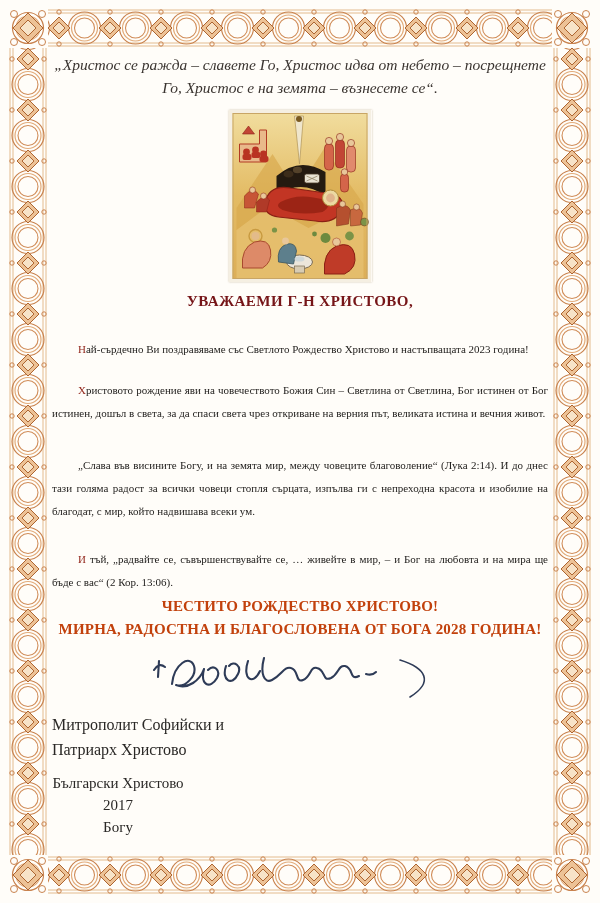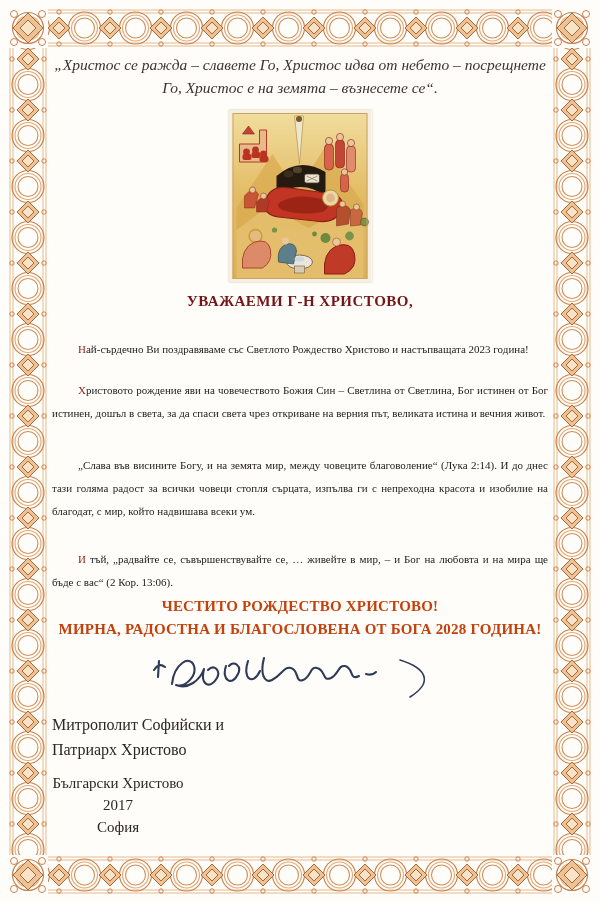--- a/index.html
+++ b/index.html
@@ -234,16 +234,16 @@
   </svg>
 
   <div class="signoff">
     <div>Митрополит Софийски и</div>
     <div>Патриарх Христово</div>
   </div>
 
   <div class="footer">
     <div>Български Христово</div>
     <div>2017</div>
-    <div>София</div>
+    <div>Богу</div>
   </div>
 
 </div>
 
 </body></html>

